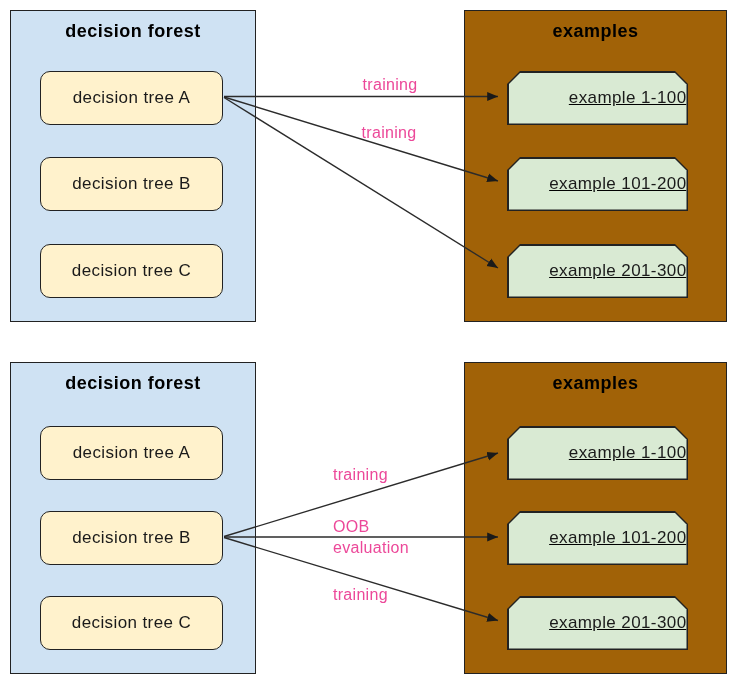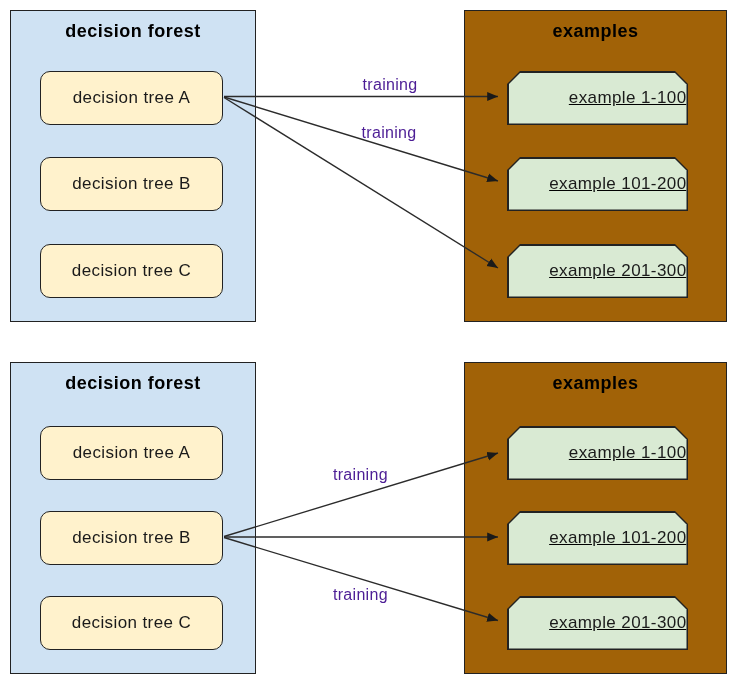--- a/index.html
+++ b/index.html
@@ -85,21 +85,21 @@
     left: 0;
     top: 0;
     z-index: 5;
     pointer-events: none;
   }
   .arrow-label {
     position: absolute;
     z-index: 6;
     font-size: 16px;
     letter-spacing: 0.3px;
-    color: #4c1d95;
+    color: #ec4899;
     white-space: nowrap;
     line-height: 21px;
   }
   .centered { transform: translate(-50%, -50%); }
   .left-mid  { transform: translate(0, -50%); }
 </style>
 </head>
 <body>
 
 <div class="canvas">
@@ -183,15 +183,19 @@
       <line x1="224" y1="536.5" x2="498" y2="453" marker-end="url(#ah)"></line>
       <line x1="224" y1="537" x2="498" y2="537" marker-end="url(#ah)"></line>
       <line x1="224" y1="537.5" x2="498" y2="620.5" marker-end="url(#ah)"></line>
     </g>
   </svg>
 
   <div class="arrow-label centered" style="left:390px; top:84px;">training</div>
   <div class="arrow-label centered" style="left:389px; top:132px;">training</div>
 
   <div class="arrow-label left-mid" style="left:333px; top:474px;">training</div>
+  <div class="arrow-label left-mid" style="left:333px; top:537px;">
+    <div>OOB</div>
+    <div>evaluation</div>
+  </div>
   <div class="arrow-label left-mid" style="left:333px; top:594px;">training</div>
 
 </div>
 
 </body></html>

